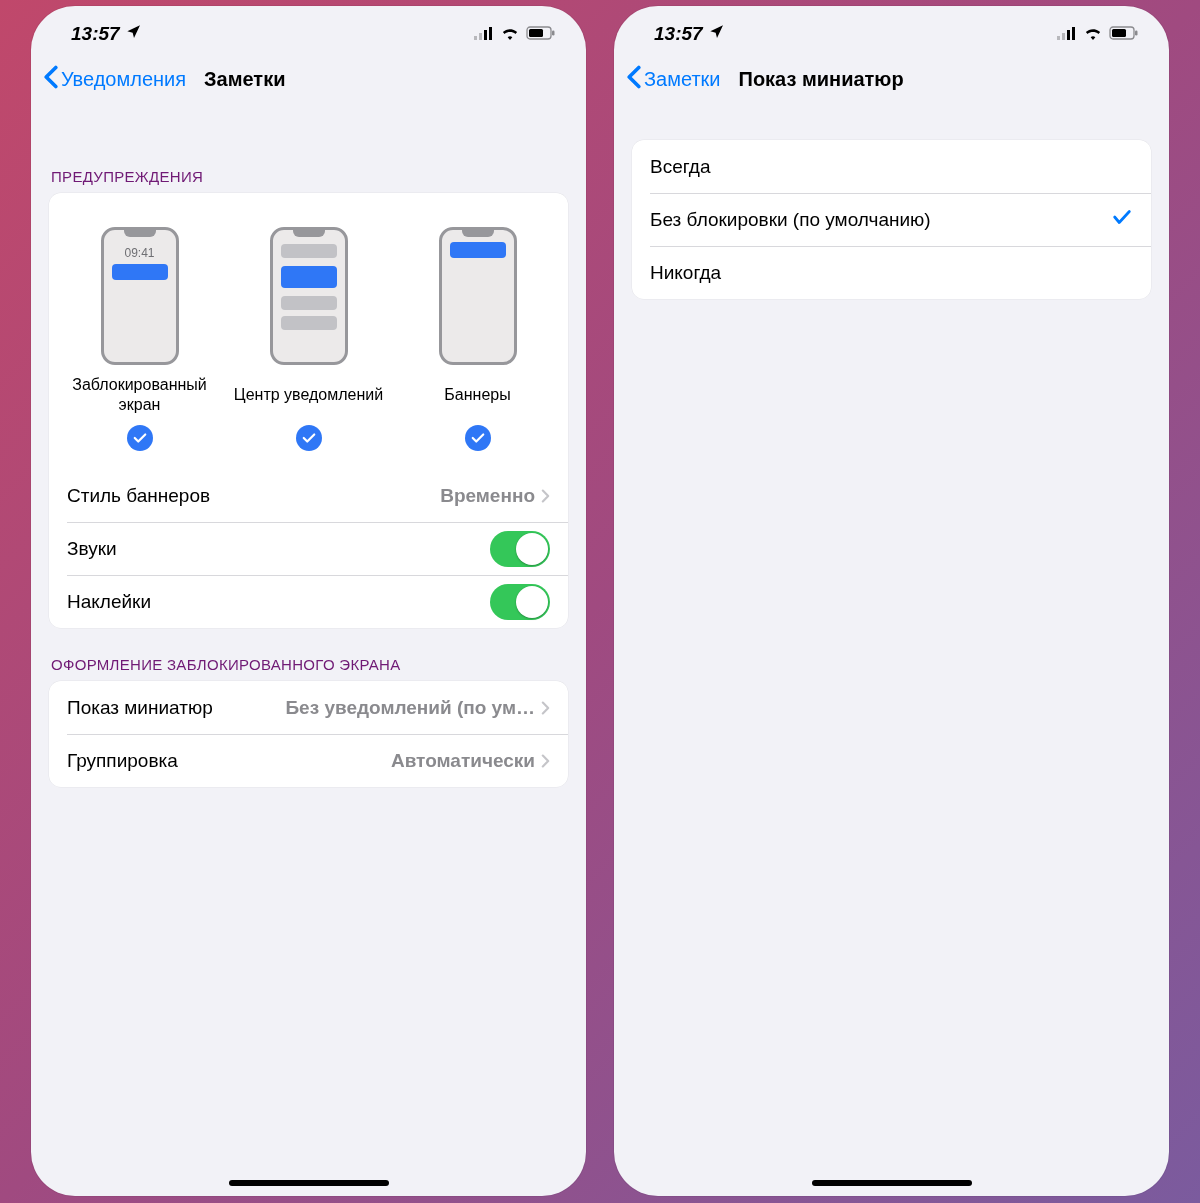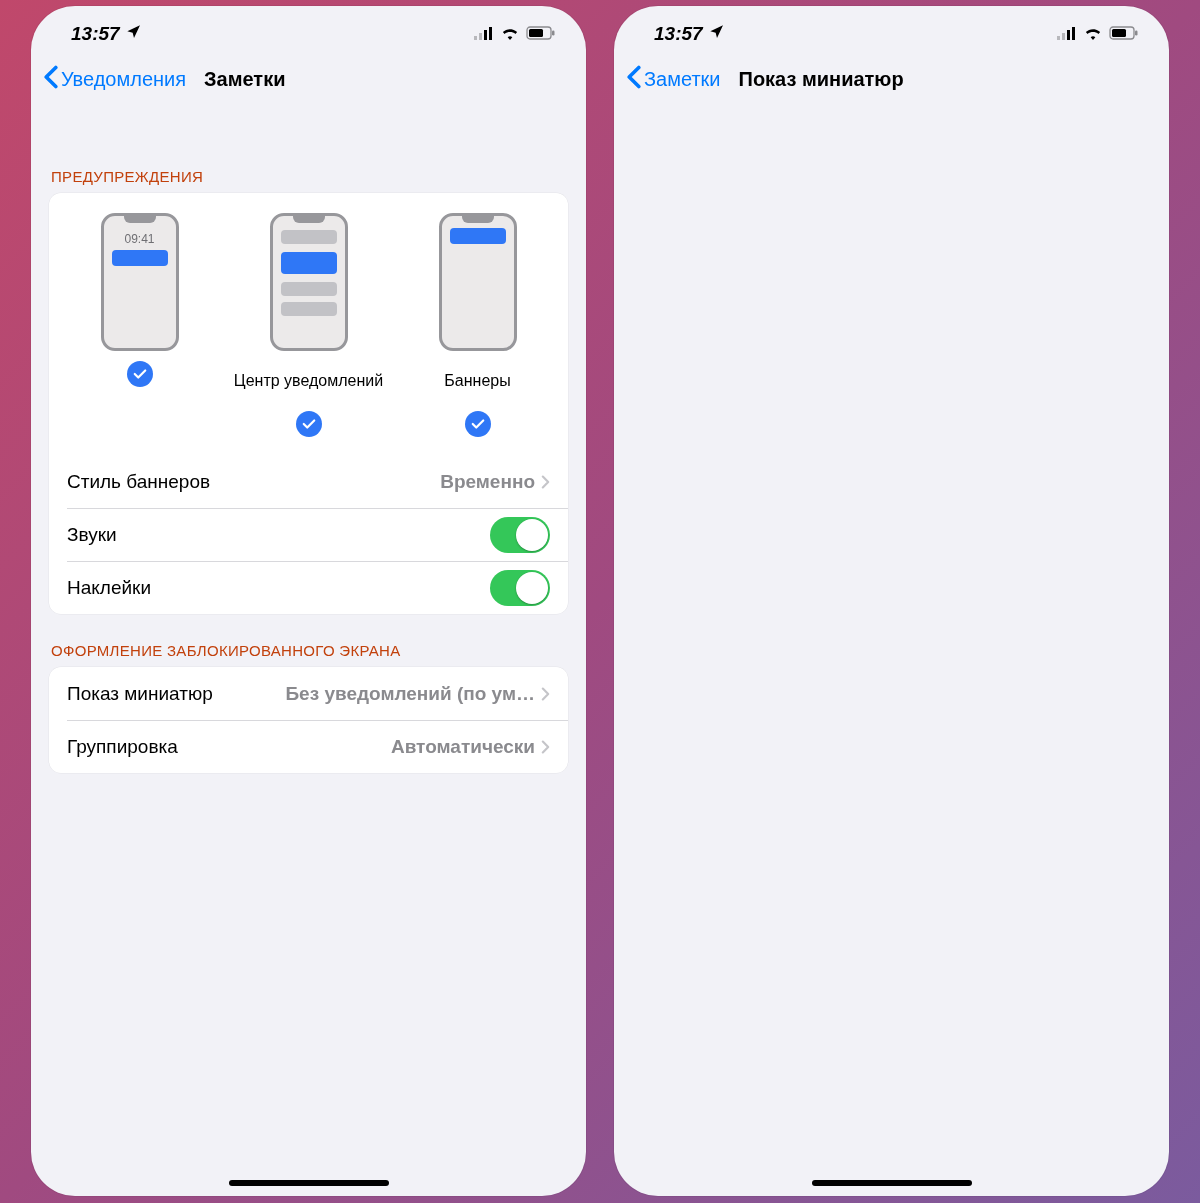--- a/index.html
+++ b/index.html
@@ -47,21 +47,21 @@
     display:flex; align-items:center; gap:2px;
     color:#007aff; font-size:20px;
     padding-left:4px;
   }
   .back svg { width:16px; height:24px; }
   .nav-title {
     font-size:20px; font-weight:600; color:#000;
     margin-left:6px;
   }
   .section-label {
-    font-size:15px; color:#c2410c;
+    font-size:15px; color:#701a75;
     padding: 28px 20px 8px 20px;
     text-transform: uppercase;
     letter-spacing:.3px;
   }
   .group {
     background:#fff;
     margin: 0 18px;
     border-radius:12px;
     overflow:hidden;
     box-shadow: 0 0 0 .5px rgba(0,0,0,.06);
@@ -97,21 +97,21 @@
     display:flex; justify-content:space-around; align-items:flex-start;
     padding: 20px 6px 18px 6px;
   }
   .alert-col {
     flex:1;
     display:flex; flex-direction:column; align-items:center;
     gap:10px;
   }
   .device {
     width:78px; height:138px; border:3px solid #97979b; border-radius:14px;
-    background:#eceaea; position:relative; overflow:hidden;
+    background:#eceaea; position:relative; overflow:hidden;margin-top:14px;
   }
   .device .notch{
     position:absolute; left:50%; transform:translateX(-50%);
     top:0; width:32px; height:7px; background:#97979b;
     border-bottom-left-radius:6px;border-bottom-right-radius:6px;
   }
   .device.lock .timetxt{
     position:absolute; left:0; right:0; top:16px; text-align:center;
     font-size:12px; color:#6f6f73;
   }
@@ -202,20 +202,21 @@
   <div class="section-label">ПРЕДУПРЕЖДЕНИЯ</div>
 
   <div class="group">
     <div class="alerts">
       <div class="alert-col">
         <div class="device lock">
           <div class="notch"></div>
           <div class="timetxt">09:41</div>
           <div class="bar"></div>
         </div>
+        <div class="alert-label">Заблокированный экран</div>
         <div class="check">
             <svg viewBox="0 0 16 12" fill="none" stroke="#fff" stroke-width="2.5" stroke-linecap="round" stroke-linejoin="round">
               <polyline points="2,6 6,10 14,2"></polyline>
             </svg>
           </div>
       </div>
       <div class="alert-col">
         <div class="device center">
           <div class="notch"></div>
           <div class="gbar g1"></div>
@@ -336,15 +337,31 @@
             <polyline points="10,2 2,10 10,18"></polyline>
           </svg>
       </span>
       <span>Заметки</span>
     </div>
     <div class="nav-title">Показ миниатюр</div>
   </div>
 
   <div style="height:36px"></div>
 
+  <div class="group">
+    <div class="row option-row">
+      <span>Всегда</span>
+    </div>
+    <div class="row option-row">
+      <span>Без блокировки (по умолчанию)</span>
+      <span class="chk">
+        <svg viewBox="0 0 24 24" fill="none" stroke="#007aff" stroke-width="3" stroke-linecap="round" stroke-linejoin="round">
+            <polyline points="4,12 9,18 20,6"></polyline>
+          </svg>
+      </span>
+    </div>
+    <div class="row option-row">
+      <span>Никогда</span>
+    </div>
+  </div>
 
   <div class="home-indicator"></div>
 </div>
 
 </body></html>

